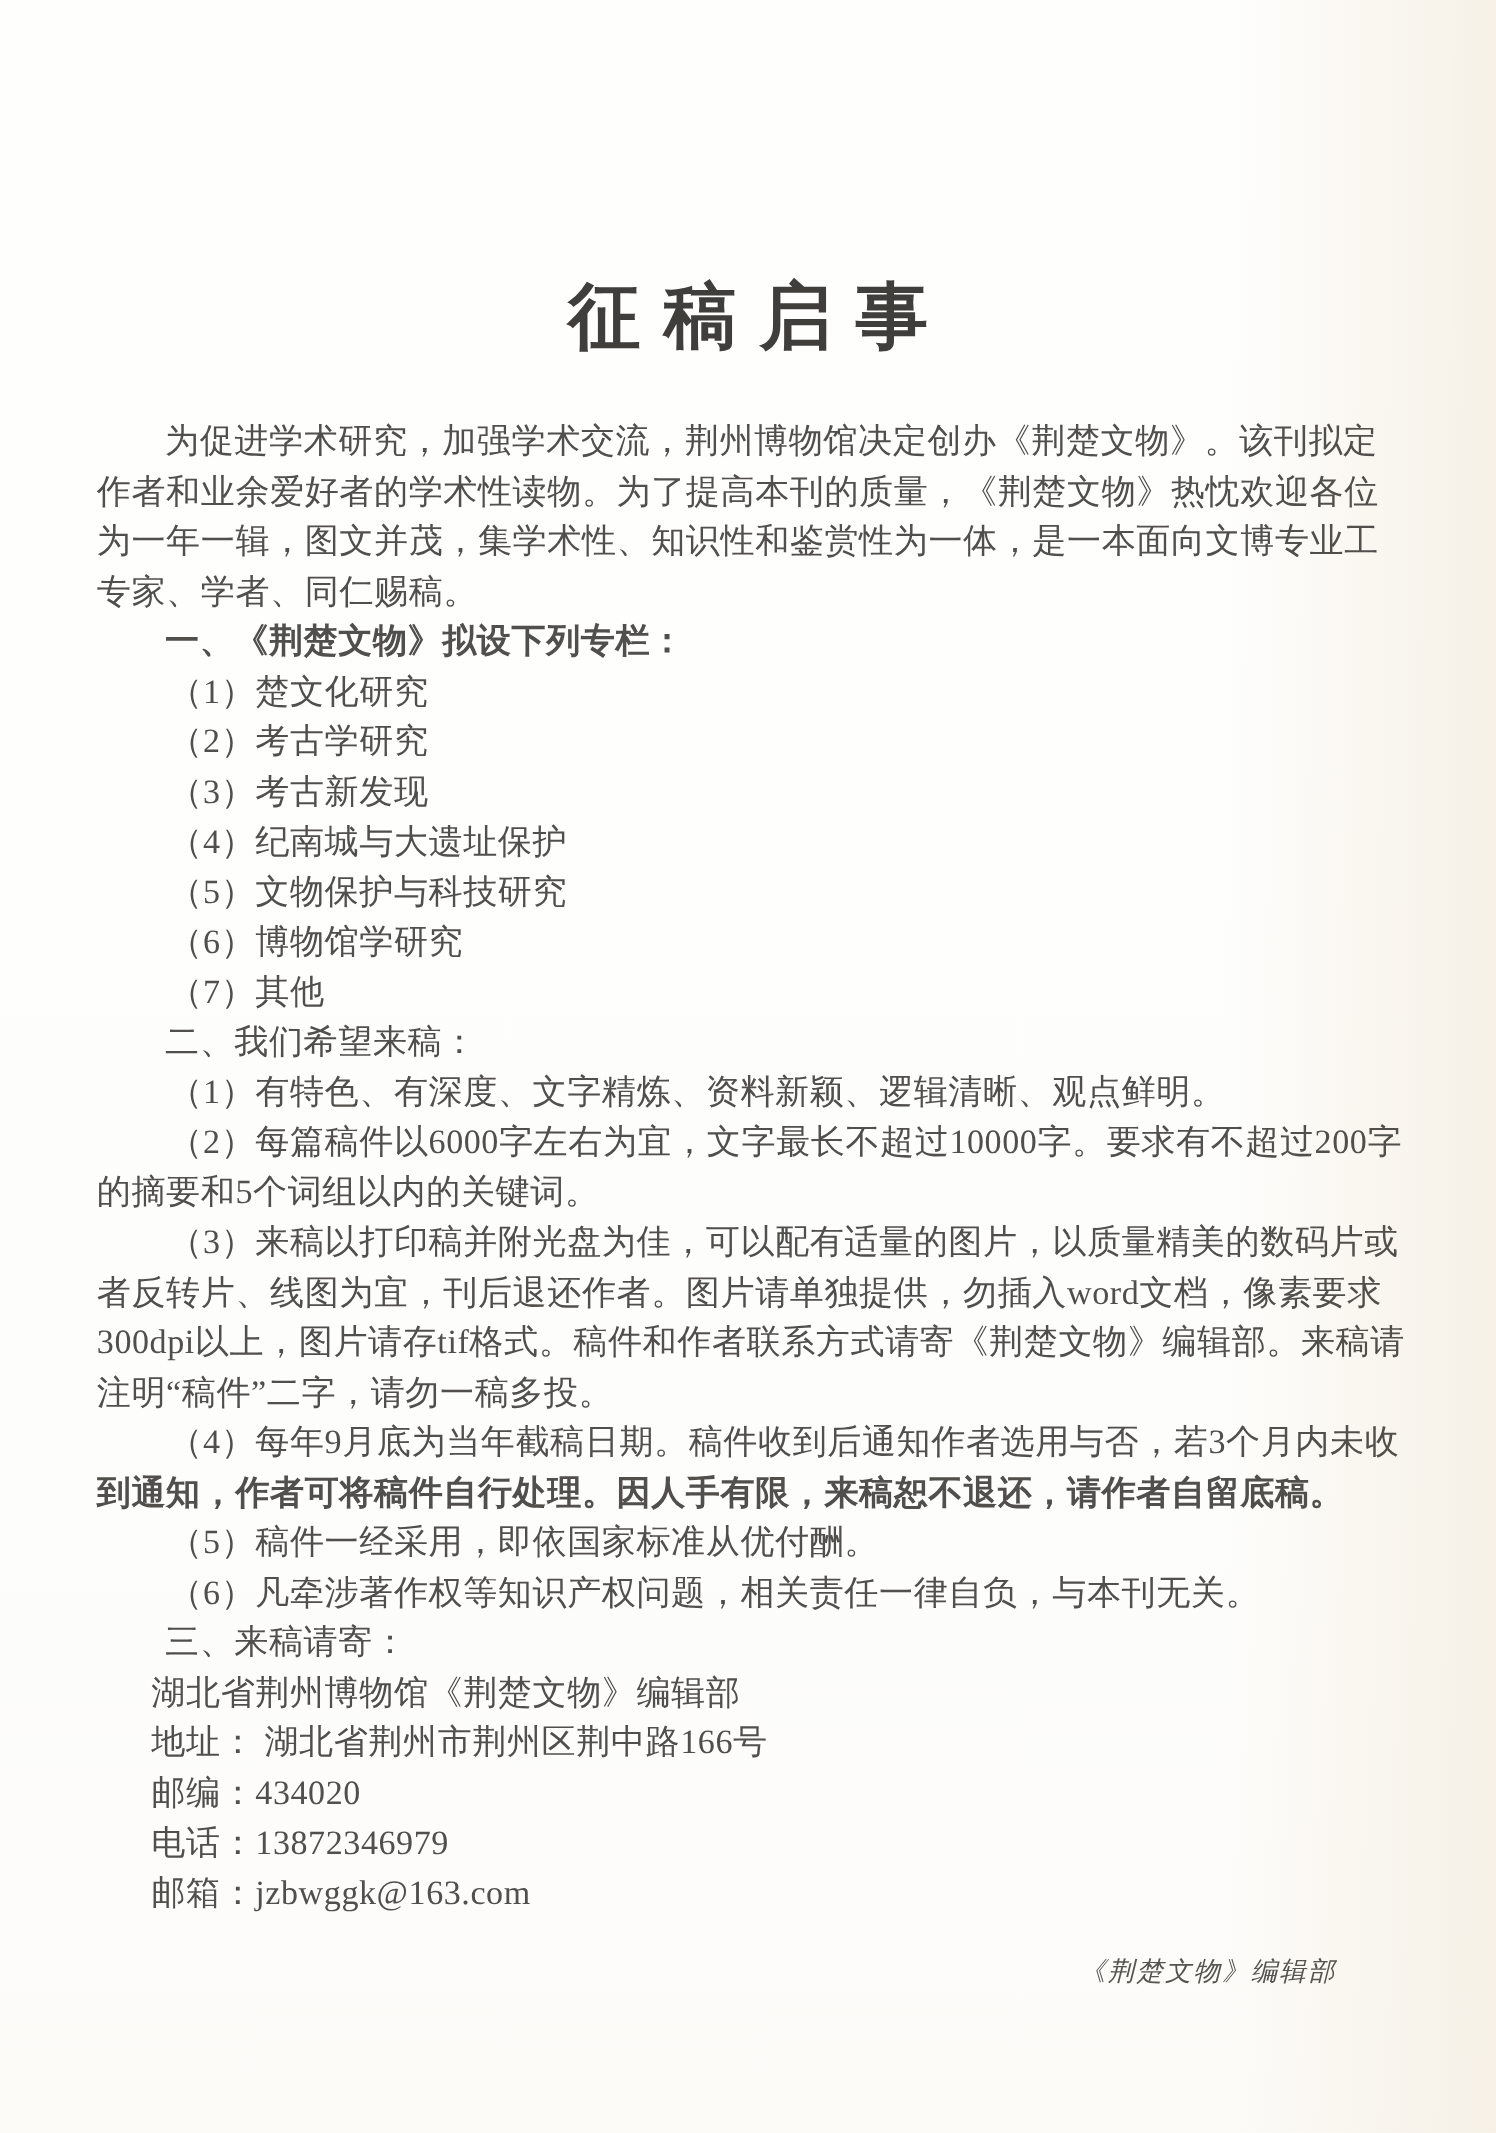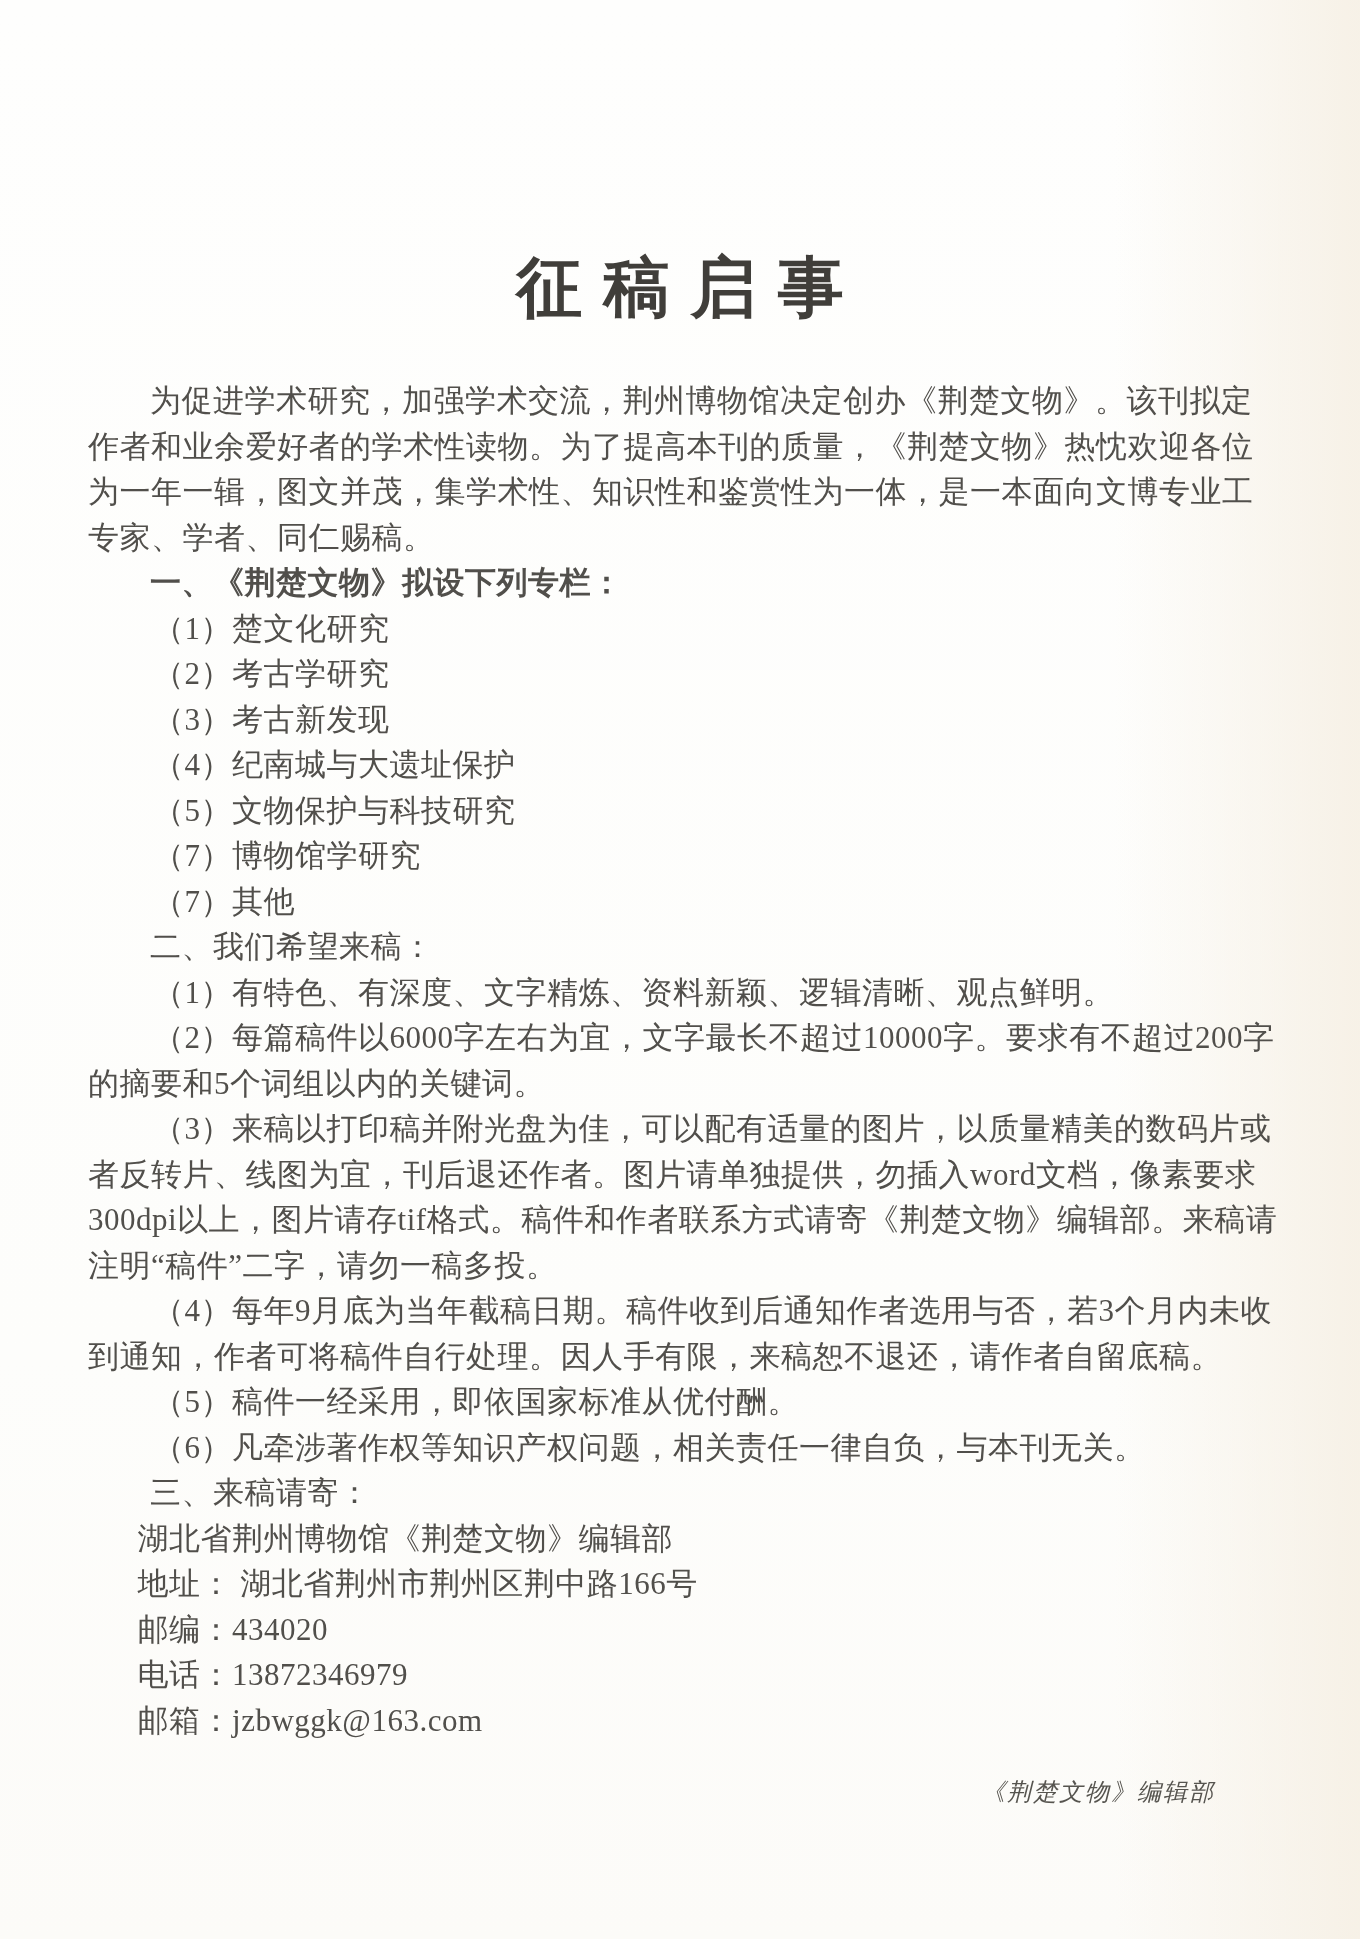--- a/index.html
+++ b/index.html
@@ -80,21 +80,21 @@
       <div class="line" style="text-indent: 2.1em;">（1）楚文化研究</div>
 
       <div class="line" style="text-indent: 2.1em;">（2）考古学研究</div>
 
       <div class="line" style="text-indent: 2.1em;">（3）考古新发现</div>
 
       <div class="line" style="text-indent: 2.1em;">（4）纪南城与大遗址保护</div>
 
       <div class="line" style="text-indent: 2.1em;">（5）文物保护与科技研究</div>
 
-      <div class="line" style="text-indent: 2.1em;">（7）博物馆学研究</div>
+      <div class="line" style="text-indent: 2.1em;">（6）博物馆学研究</div>
 
       <div class="line" style="text-indent: 2.1em;">（7）其他</div>
 
       <div class="line" style="text-indent: 2em;">二、我们希望来稿：</div>
 
       <div class="line" style="text-indent: 2.1em;">（1）有特色、有深度、文字精炼、资料新颖、逻辑清晰、观点鲜明。</div>
 
       <div class="line" style="text-indent: 2.1em;">（2）每篇稿件以6000字左右为宜，文字最长不超过10000字。要求有不超过200字</div>
 
       <div class="line" style="text-indent: 0em;">的摘要和5个词组以内的关键词。</div>
@@ -102,21 +102,21 @@
       <div class="line" style="text-indent: 2.1em;">（3）来稿以打印稿并附光盘为佳，可以配有适量的图片，以质量精美的数码片或</div>
 
       <div class="line" style="text-indent: 0em;">者反转片、线图为宜，刊后退还作者。图片请单独提供，勿插入word文档，像素要求</div>
 
       <div class="line" style="text-indent: 0em;">300dpi以上，图片请存tif格式。稿件和作者联系方式请寄《荆楚文物》编辑部。来稿请</div>
 
       <div class="line" style="text-indent: 0em;">注明“稿件”二字，请勿一稿多投。</div>
 
       <div class="line" style="text-indent: 2.1em;">（4）每年9月底为当年截稿日期。稿件收到后通知作者选用与否，若3个月内未收</div>
 
-      <div class="line" style="text-indent: 0em;">到通知，作者可将稿件自行处理。因人手有限，来稿恕不退还，请作者自留底稿。</div>
+      <div class="line" style="text-indent: 0em; font-weight: bold;">到通知，作者可将稿件自行处理。因人手有限，来稿恕不退还，请作者自留底稿。</div>
 
       <div class="line" style="text-indent: 2.1em;">（5）稿件一经采用，即依国家标准从优付酬。</div>
 
       <div class="line" style="text-indent: 2.1em;">（6）凡牵涉著作权等知识产权问题，相关责任一律自负，与本刊无关。</div>
 
       <div class="line" style="text-indent: 2em;">三、来稿请寄：</div>
 
       <div class="line" style="text-indent: 1.6em;">湖北省荆州博物馆《荆楚文物》编辑部</div>
 
       <div class="line" style="text-indent: 1.6em;">地址： 湖北省荆州市荆州区荆中路166号</div>

